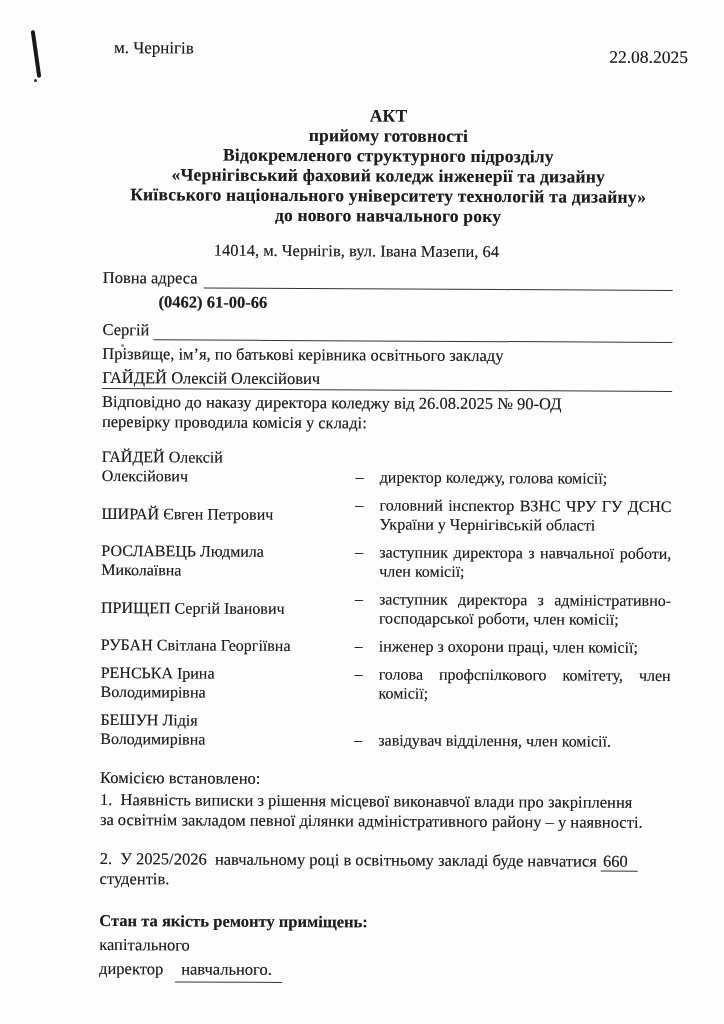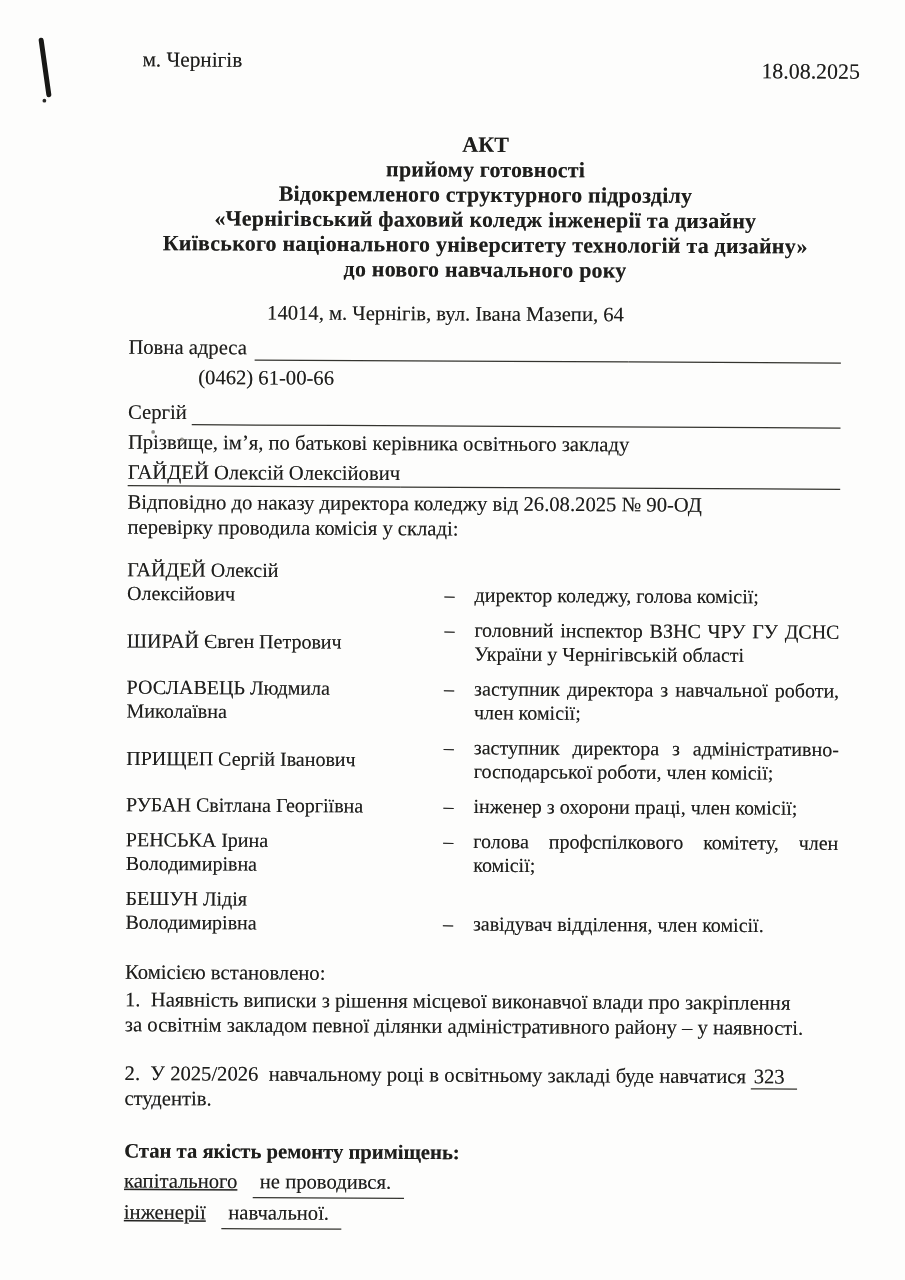--- a/index.html
+++ b/index.html
@@ -22,21 +22,21 @@
   .place { font-size: 17px; }
   .date { font-size: 17.5px; margin-right: -14px; margin-top: 7px; }
   
   .titleblock { margin-top: 40px; text-align: center; font-weight: bold; font-size: 17.5px; line-height: 20px; letter-spacing: 0.2px; }
   
   .details { margin-top: 15px; }
   .dline { display: flex; line-height: 21px; margin-bottom: 3px; }
   .dlabel { white-space: pre; margin-top: 28px; }
   .dval { border-bottom: 1.6px solid #34342f; white-space: pre; }
   .pad-lead { padding-left: 10px; padding-right: 4px; margin-left: 6px; }
-  .pad-sm { padding-left: 5px; padding-right: 3px; margin-left: 4px; }
+  .pad-sm { padding-left: 5px; padding-right: 3px; margin-left: 4px; font-weight: bold; }
   .fill { flex: 1 1 auto; border-bottom: 1.6px solid #34342f; }
   .plain { line-height: 21px; margin-bottom: 3px; }
   .orderblock { line-height: 20px; margin-top: 1px; }
   
   .commission { margin-top: 15px; }
   .crow { display: flex; margin-bottom: 9px; font-size: 16px; line-height: 19px; }
   .crow.al-c { align-items: center; }
   .crow.al-s { align-items: flex-start; }
   .crow.al-e { align-items: flex-end; }
   .cname { width: 248px; white-space: pre-line; }
@@ -46,21 +46,21 @@
   
   .findings { margin-top: 20px; }
   .fheading { margin-bottom: 3px; }
   .fitem { white-space: pre-line; line-height: 19.5px; }
   .fitem2 { margin-top: 20px; line-height: 19.5px; }
   .uval412 { border-bottom: 1.6px solid #34342f; padding-right: 10px; padding-left: 2px; }
   
   .repairs { margin-top: 21px; }
   .rheading { font-weight: bold; line-height: 24px; }
   .rline { line-height: 24px; display: flex; }
-  .rlabel { white-space: pre; text-decoration: underline; }
+  .rlabel { white-space: pre; }
   .rval { border-bottom: 1.6px solid #34342f; padding: 0 10px 0 6px; margin-left: 12px; white-space: pre; }
   
   .penmark {
     position: absolute; left: 34px; top: 30px; width: 3.5px; height: 48px;
     background: #181816; border-radius: 2px; transform: rotate(-8deg);
   }
   .penmark-dot { position: absolute; left: 34px; top: 79px; width: 3px; height: 3px; background: #2a2a28; border-radius: 50%; }
   .speck1 { position: absolute; left: 121px; top: 344px; width: 3px; height: 3px; background: #8a8a85; border-radius: 50%; }
   .speck2 { position: absolute; left: 144px; top: 350px; width: 2.5px; height: 2.5px; background: #9a9a94; border-radius: 50%; }
 </style>
@@ -70,21 +70,21 @@
 <div class="page">
   <div class="penmark"></div>
   <div class="penmark-dot"></div>
   <div class="speck1"></div>
   <div class="speck2"></div>
 
   <div class="sheet">
 
     <div class="toprow">
       <span class="place">м. Чернігів</span>
-      <span class="date">18.08.2025</span>
+      <span class="date">22.08.2025</span>
     </div>
 
     <div class="titleblock">
       <div>АКТ</div>
       <div>прийому готовності</div>
       <div>Відокремленого структурного підрозділу</div>
       <div>«Чернігівський фаховий коледж інженерії та дизайну</div>
       <div>Київського національного університету технологій та дизайну»</div>
       <div>до нового навчального року</div>
     </div>
@@ -166,31 +166,30 @@
         </div>
       </div>
     </div>
 
     <div class="findings">
       <div class="fheading">Комісією встановлено:</div>
       <div class="fitem">1.&nbsp; Наявність виписки з рішення місцевої виконавчої влади про закріплення
 за освітнім закладом певної ділянки адміністративного району – у наявності.</div>
       <div class="fitem2">
         <span>2.&nbsp; У 2025/2026&nbsp; навчальному році в освітньому закладі буде навчатися</span>
-        <span class="uval412">323</span>
+        <span class="uval412">660</span>
         <div>студентів.</div>
       </div>
     </div>
 
     <div class="repairs">
       <div class="rheading">Стан та якість ремонту приміщень:</div>
       <div class="rline">
         <span class="rlabel">капітального</span>
-        <span class="rval">не проводився.</span>
       </div>
       <div class="rline">
-        <span class="rlabel">інженерії</span>
-        <span class="rval">навчальної.</span>
+        <span class="rlabel">директор</span>
+        <span class="rval">навчального.</span>
       </div>
     </div>
 
   </div>
 </div>
 
 </body></html>

